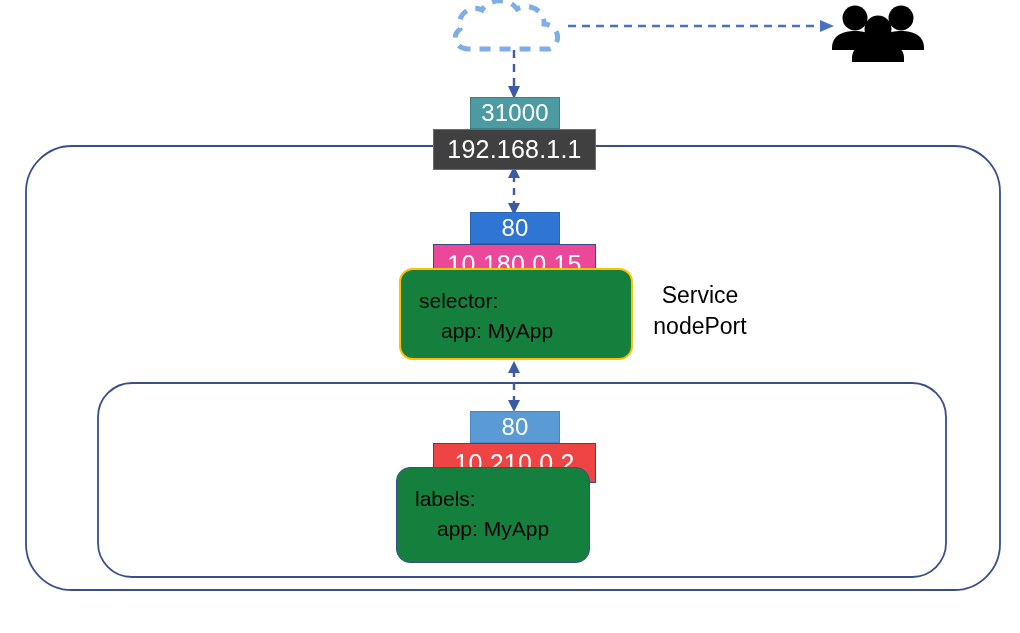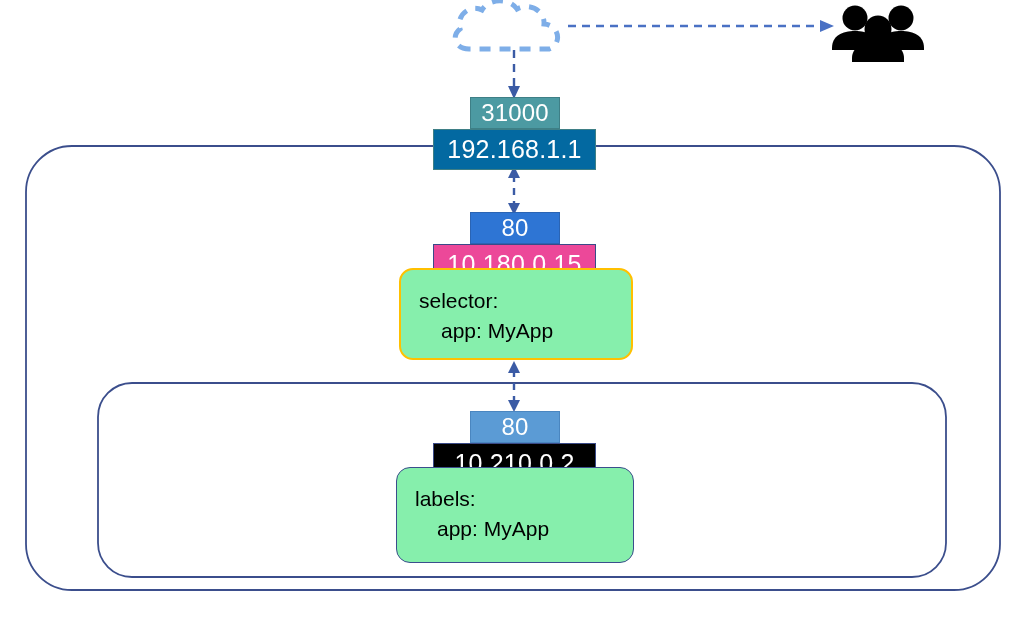--- a/index.html
+++ b/index.html
@@ -38,21 +38,21 @@
     line-height: 1;
     letter-spacing: 0.2px;
     white-space: nowrap;
   }
   .portbox.small { font-size: 24px; }
 
   
   .specbox {
     position: absolute;
     box-sizing: border-box;
-    background: #86efac;
+    background: #15803d;
     border-radius: 14px;
     padding: 16px 0 0 18px;
   }
   .specbox .line {
     color: #000000;
     font-size: 21px;
     line-height: 30px;
     white-space: nowrap;
   }
   .specbox .line.indent { padding-left: 22px; }
@@ -118,41 +118,45 @@
       <line x1="514" y1="370" x2="514" y2="402" stroke="#3B5BA5" stroke-width="2.4" stroke-dasharray="7 6"></line>
       <path d="M 508 373 L 520 373 L 514 361 Z" fill="#3B5BA5"></path>
       <path d="M 508 400 L 520 400 L 514 412 Z" fill="#3B5BA5"></path>
     </g>
   </svg>
 
   <div class="portbox small" style="left:470px; top:97px; width:90px; height:32px;
               background:#4C9AA2; border:1px solid #3E7F86;">31000</div>
 
   <div class="portbox" style="left:433px; top:129px; width:163px; height:41px;
-              background:#0369a1; border:1px solid #3E7F86;">192.168.1.1</div>
+              background:#404040; border:1px solid #3E7F86;">192.168.1.1</div>
 
   <div class="portbox small" style="left:470px; top:212px; width:90px; height:32px;
               background:#2E75D4; border:1px solid #2A64B4;">80</div>
 
   <div class="portbox" style="left:433px; top:244px; width:163px; height:40px;
               background:#ec4899; border:1px solid #3A4A87;">10.180.0.15</div>
 
   <div class="specbox" style="left:399px; top:268px; width:234px; height:92px;
               border:2.2px solid #FFC000;">
     <div class="line">selector:</div>
     <div class="line indent">app: MyApp</div>
   </div>
 
+  <div class="label" style="left:610px; top:280px; width:180px;">
+    <div>Service</div>
+    <div>nodePort</div>
+  </div>
 
   <div class="portbox small" style="left:470px; top:411px; width:90px; height:32px;
               background:#5B9BD5; border:1px solid #4A86C0;">80</div>
 
   <div class="portbox" style="left:433px; top:443px; width:163px; height:40px;
-              background:#000000; border:1px solid #3A4A87;">10.210.0.2</div>
+              background:#ef4444; border:1px solid #3A4A87;">10.210.0.2</div>
 
-  <div class="specbox" style="left:396px; top:467px; width:238px; height:96px;
+  <div class="specbox" style="left:396px; top:467px; width:194px; height:96px;
               border:1.8px solid #3B4E8C;">
     <div class="line">labels:</div>
     <div class="line indent">app: MyApp</div>
   </div>
 
 
 </div>
 
 </body></html>

